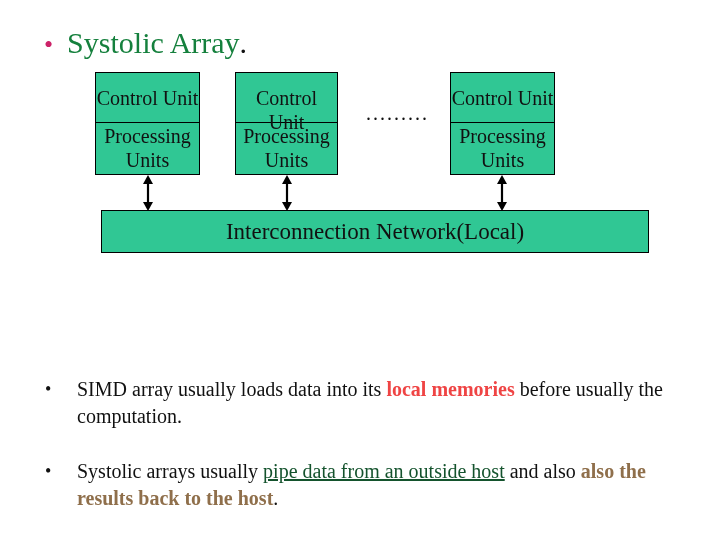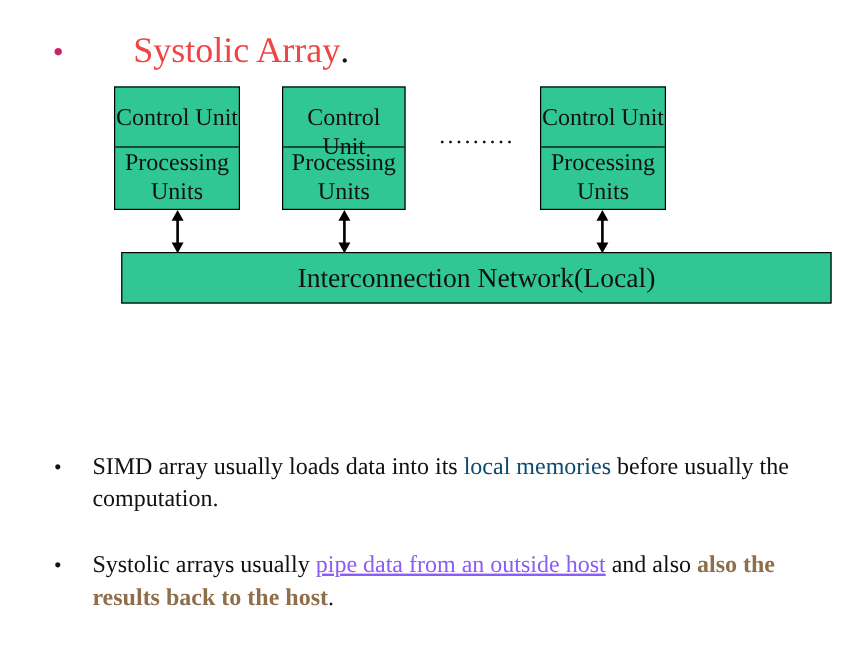--- a/index.html
+++ b/index.html
@@ -16,21 +16,21 @@
   .title-row {
     position: absolute;
     left: 44px;
     top: 26px;
     display: flex;
     align-items: baseline;
     font-size: 30px;
     white-space: nowrap;
   }
   .title-marker { color: #cc2268; margin-right: 14px; font-size: 26px; }
-  .title-text { color: #ef4444; margin-left: 44px; }
+  .title-text { color: #15803d; }
   .title-period { color: #111111; }
 
   
   .cu-box {
     position: absolute;
     top: 72px;
     width: 105px;
     height: 103px;
     background: #30c794;
     border: 1.5px solid #000000;
@@ -59,21 +59,21 @@
     color: #111111;
     white-space: nowrap;
   }
 
   .varrow { position: absolute; top: 175px; }
 
   .network-bar {
     position: absolute;
     left: 101px;
     top: 210px;
-    width: 592px;
+    width: 548px;
     height: 43px;
     background: #30c794;
     border: 1.5px solid #000000;
     box-sizing: border-box;
     display: flex;
     align-items: center;
     justify-content: center;
     font-size: 23px;
   }
 
@@ -84,22 +84,22 @@
     display: flex;
     font-size: 20px;
     line-height: 27px;
   }
   .bullet-marker {
     width: 32px;
     flex: 0 0 32px;
     font-size: 18px;
   }
   .bullet-body { white-space: nowrap; }
-  .hl-pink { color: #0c4a6e; }
-  .hl-green-link { color: #8b5cf6; text-decoration: underline; }
+  .hl-pink { color: #ef4444; font-weight: bold; }
+  .hl-green-link { color: #14532d; text-decoration: underline; }
   .hl-brown { color: #8f6f4b; font-weight: bold; }
 </style>
 </head>
 <body>
 
 <div id="slide">
 
   <div class="title-row">
     <span class="title-marker">•</span>
     <span class="title-text">Systolic Array</span>

